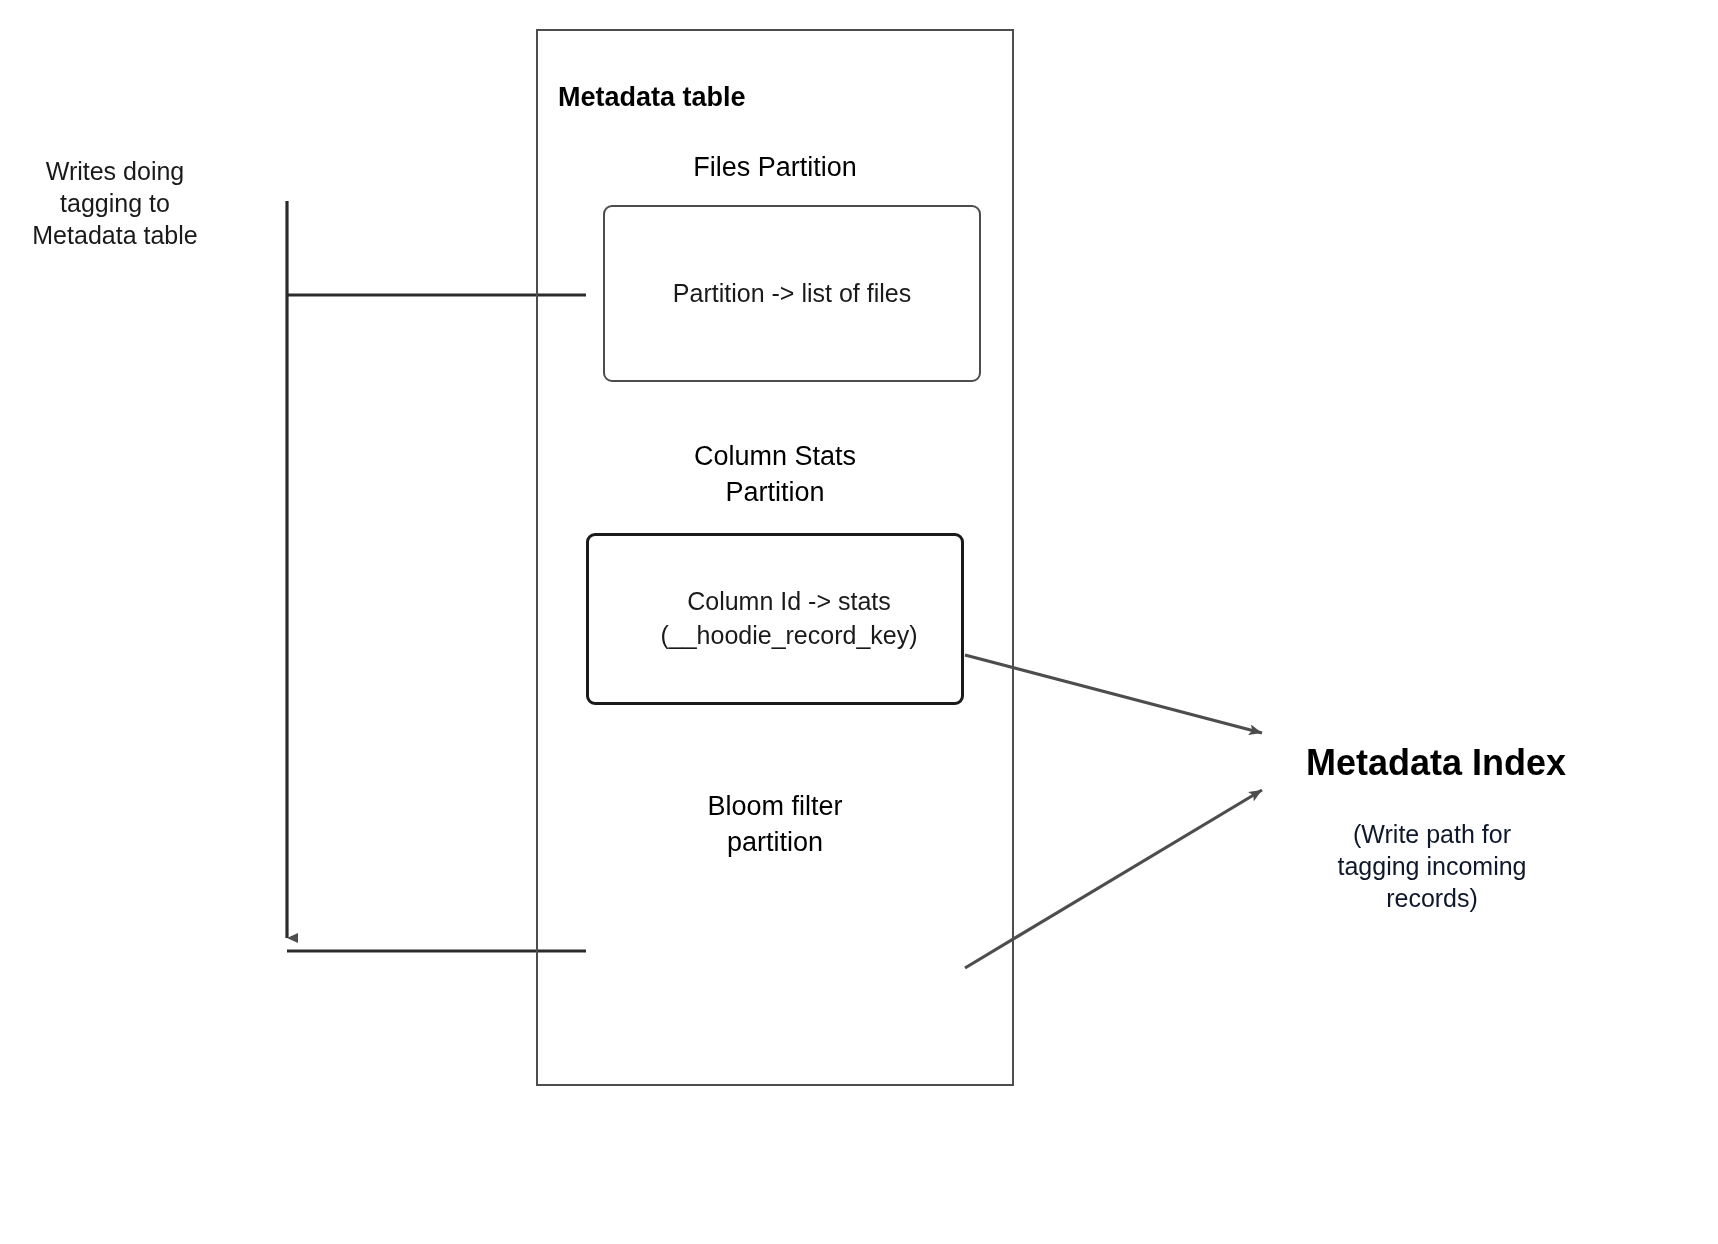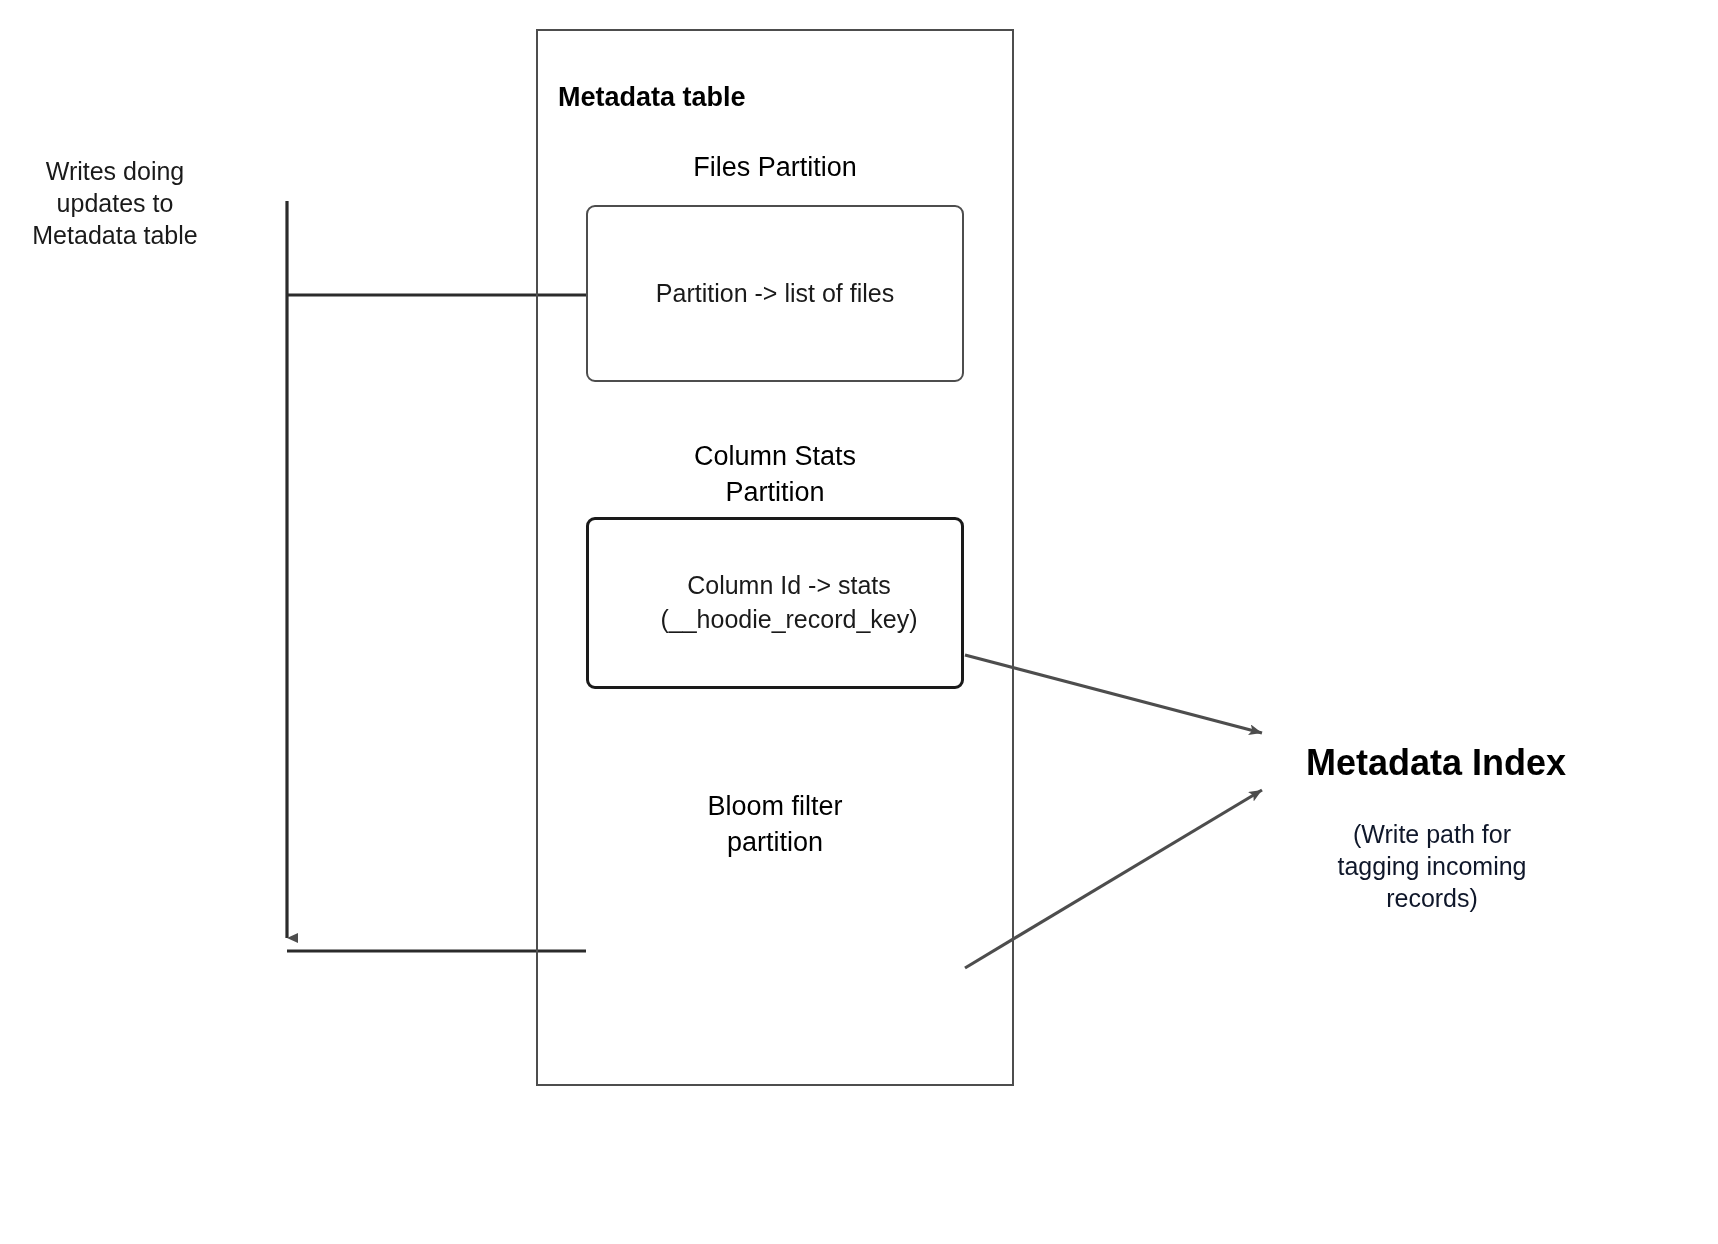--- a/index.html
+++ b/index.html
@@ -93,22 +93,22 @@
     border-color: #1a1a1a;
     border-width: 3px;
   }
   .inner-box-label {
     font-size: 25px;
     text-align: center;
     line-height: 1.35;
     white-space: pre-line;
     color: #1a1a1a;
   }
-  #files-box { top: 205px; height: 177px; }
-  #colstats-box { top: 517px; height: 172px; padding-left: 28px; }
+  #files-box { top: 205px; height: 177px; margin-left: 17px; }
+  #colstats-box { top: 533px; height: 172px; padding-left: 28px; }
   #bloom-box { top: 881px; height: 171px; }
 
   
   #metadata-index-title {
     left: 1296px;
     top: 740px;
     width: 280px;
     font-size: 36px;
     font-weight: bold;
   }
@@ -140,21 +140,21 @@
     <path d="M287,295 L586,295" stroke="#2b2b2b" stroke-width="3.2" fill="none"></path>
 
     <path d="M287,951 L586,951" stroke="#2b2b2b" stroke-width="3.2" fill="none"></path>
 
     <path d="M965,655 L1262,733" stroke="#4d4d4d" stroke-width="3.2" fill="none" marker-end="url(#arrowRight)"></path>
 
     <path d="M965,968 L1262,790" stroke="#4d4d4d" stroke-width="3.2" fill="none" marker-end="url(#arrowRight)"></path>
   </svg>
 
   <div class="txt" id="writes-caption">Writes doing
-updates to
+tagging to
 Metadata table</div>
 
   <div id="metadata-table-box"></div>
   <div id="metadata-table-title">Metadata table</div>
 
   <div class="section-heading" id="files-partition-heading">Files Partition</div>
   <div class="inner-box" id="files-box">
     <span class="inner-box-label">Partition -&gt; list of files</span>
   </div>
 

